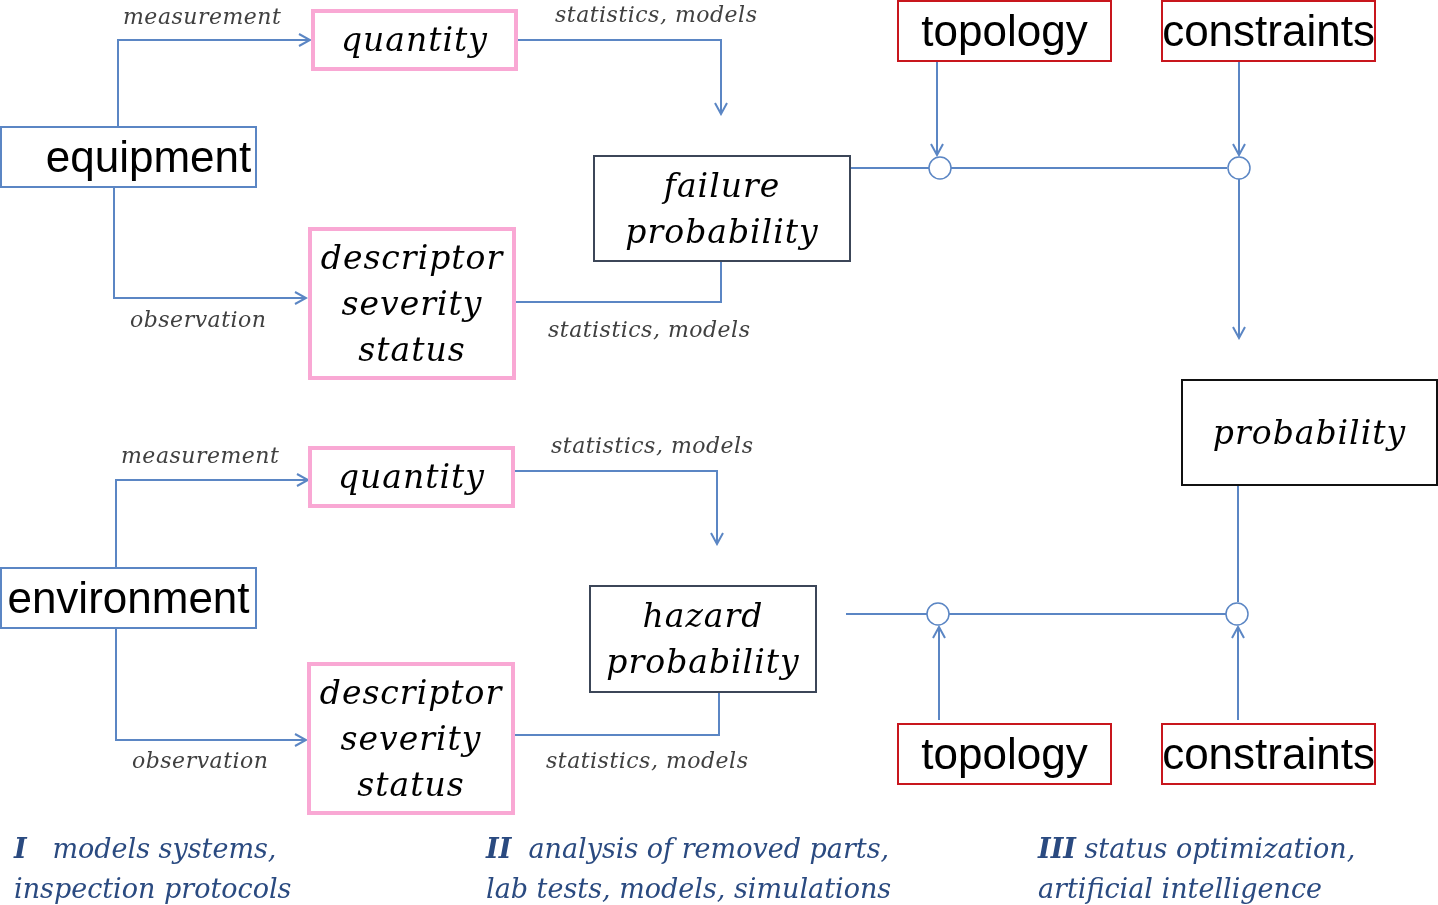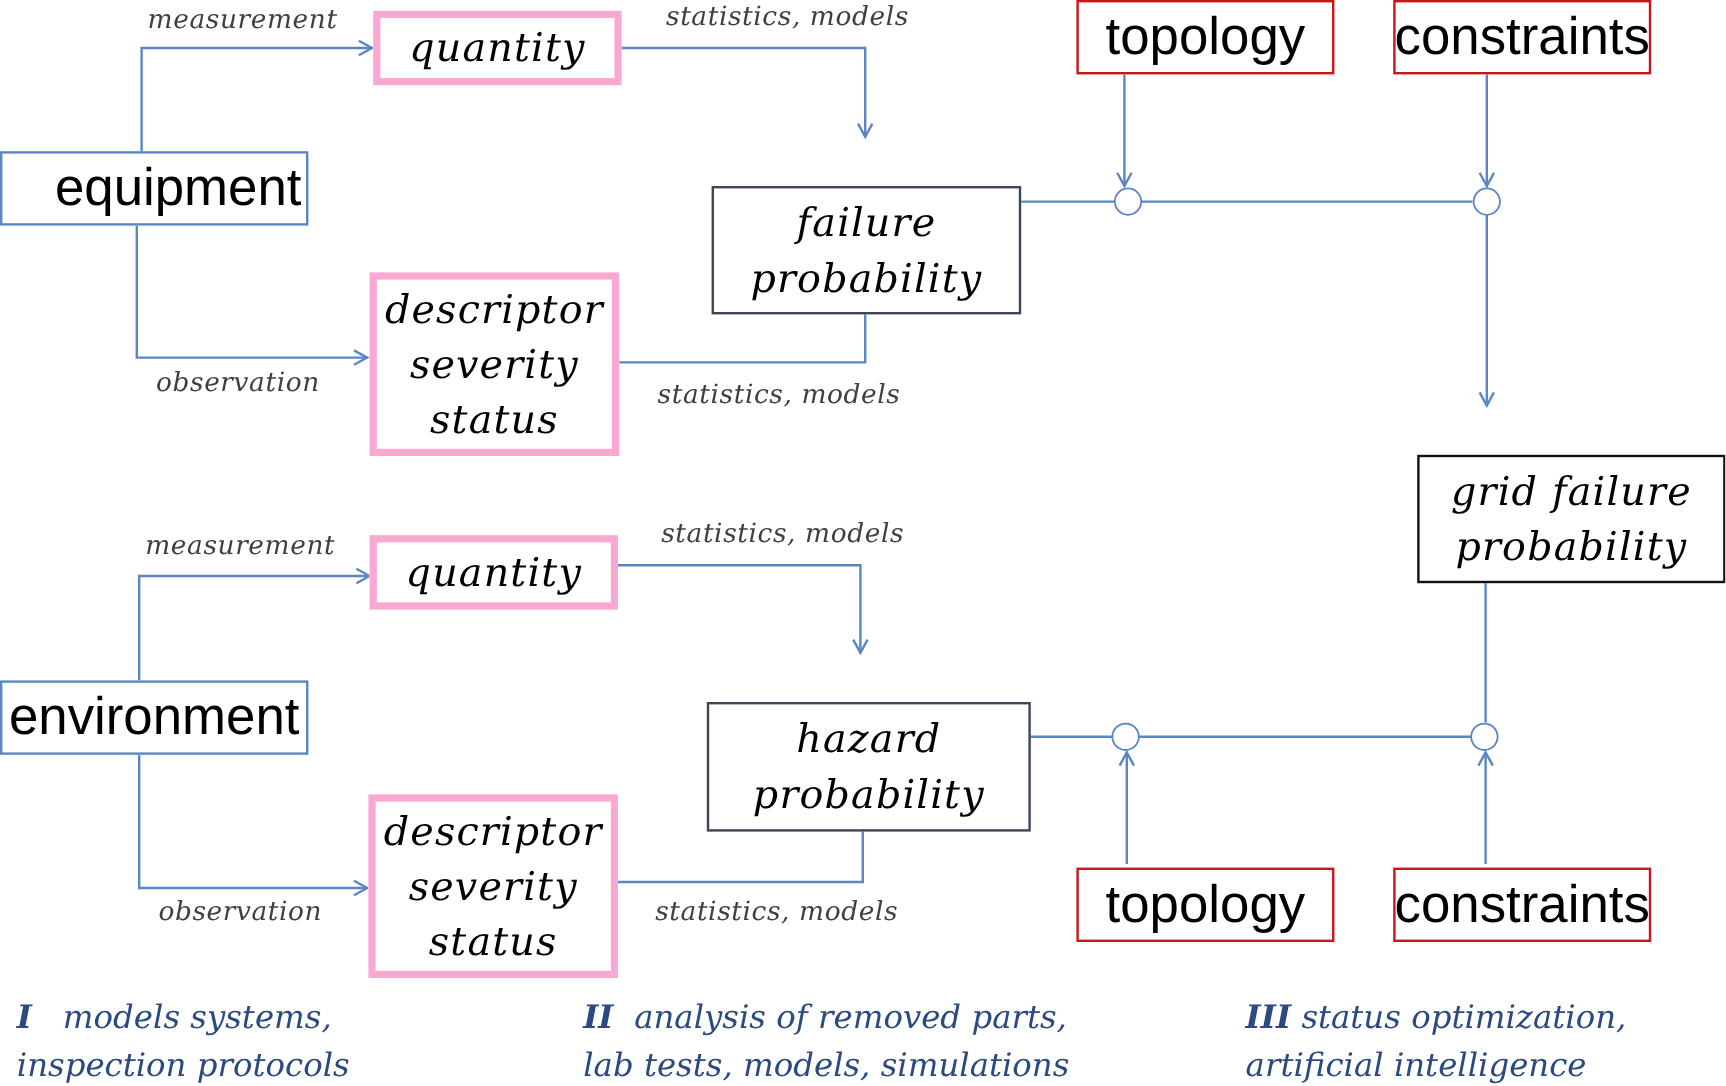--- a/index.html
+++ b/index.html
@@ -1,20 +1,20 @@
 <!DOCTYPE html>
 <html><head>
 <meta charset="utf-8">
 <style>
   html, body { margin: 0; padding: 0; background: #ffffff; }
   #canvas { position: relative; width: 1438px; height: 905px; overflow: hidden; background: #fff; }
   svg#wires { position: absolute; left: 0; top: 0; }
   .box { position: absolute; box-sizing: border-box; background: #fff; display: flex; flex-direction: column; align-items: center; justify-content: center; text-align: center; }
   .blue { border: 2px solid #5b86c4; }
-  .green { border: 6px solid #f9a8d4; }
+  .green { border: 4px solid #f9a8d4; }
   .red { border: 2px solid #c8161d; }
   .dark { border: 2px solid #3c4658; margin-top: 40px; }
   .sans { font-family: "Liberation Sans", sans-serif; font-size: 44px; color: #000; }
   .serif { font-family: "DejaVu Serif", serif; font-style: italic; color: #000; font-size: 33px; line-height: 46px; letter-spacing: 1px; }
   .lbl { position: absolute; font-family: "DejaVu Serif", serif; font-style: italic; font-size: 22px; color: #404040; white-space: nowrap; letter-spacing: 0.5px; }
   .foot { position: absolute; font-family: "DejaVu Serif", serif; font-style: italic; font-size: 27px; color: #2a4a80; line-height: 40px; white-space: nowrap; }
   .foot b { font-weight: bold; }
 </style>
 </head>
 <body>
@@ -80,42 +80,41 @@
   </div>
 
   <div class="box red sans" style="left:897px;top:0;width:215px;height:62px;">
     <span>topology</span>
   </div>
   <div class="box red sans" style="left:1161px;top:0;width:215px;height:62px;">
     <span>constraints</span>
   </div>
 
   <div class="box dark serif" style="left:1181px;top:339px;width:257px;height:107px;border-color:#111;">
-    <span>grid failure</span>
     <span>probability</span>
   </div>
 
   <div class="box blue sans" style="left:0;top:567px;width:257px;height:62px;">
     <span>environment</span>
   </div>
   <div class="lbl" style="left:121px;top:443px;">measurement</div>
   <div class="lbl" style="left:132px;top:748px;">observation</div>
 
   <div class="box green serif" style="left:308px;top:446px;width:207px;height:62px;">
     <span>quantity</span>
   </div>
   <div class="box green serif" style="left:307px;top:662px;width:208px;height:153px;">
     <span>descriptor</span>
     <span>severity</span>
     <span>status</span>
   </div>
   <div class="lbl" style="left:551px;top:433px;">statistics, models</div>
   <div class="lbl" style="left:546px;top:748px;">statistics, models</div>
 
-  <div class="box dark serif" style="left:589px;top:545px;width:270px;height:108px;">
+  <div class="box dark serif" style="left:589px;top:545px;width:228px;height:108px;">
     <span>hazard</span>
     <span>probability</span>
   </div>
 
   <div class="box red sans" style="left:897px;top:723px;width:215px;height:62px;">
     <span>topology</span>
   </div>
   <div class="box red sans" style="left:1161px;top:723px;width:215px;height:62px;">
     <span>constraints</span>
   </div>

